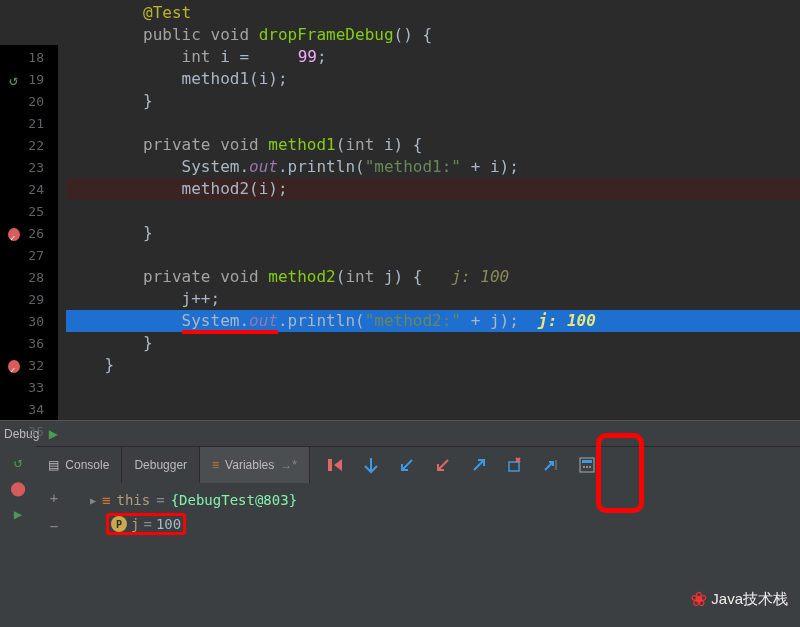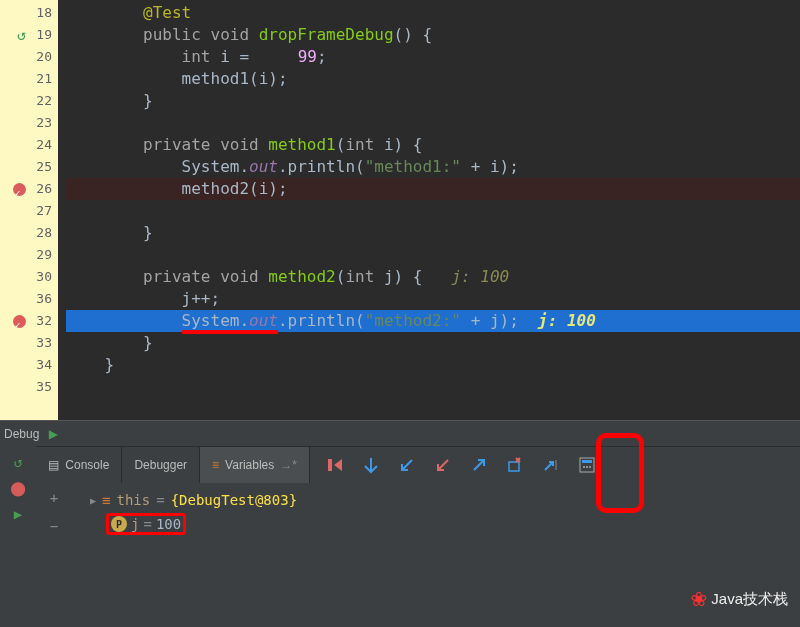--- a/index.html
+++ b/index.html
@@ -12,26 +12,27 @@
     height: 627px;
     overflow: hidden;
     position: relative;
   }
   .editor {
     display: flex;
     height: 420px;
     background: #2b2b2b;
   }
   .gutter {
-    background: #fef9c3;
+    background: #000000;
     color: #606366;
     text-align: right;
-    padding: 2px 0;
+    padding: 2px 8px;
     user-select: none;
     width: 58px;
+    margin-top: 45px;
   }
   .gutter-row {
     height: 22px;
     line-height: 22px;
     display: flex;
     align-items: center;
     justify-content: flex-end;
     padding-right: 6px;
     gap: 4px;
     position: relative;
@@ -145,21 +146,21 @@
   }
   .var-row { height:24px; display:flex; align-items:center; gap:6px; padding-left:10px; }
   .chev { color:#888; font-size:10px;}
   .obj-icon{ color:#cc7832; font-size:14px;}
   .prim-icon{
     width:16px;height:16px;border-radius:50%;background:#c9a94e;color:#2b2b2b;
     display:flex;align-items:center;justify-content:center;font-size:10px;font-weight:bold;
   }
   .var-name{ color:#b09d79;}
   .var-eq{ color:#888;}
-  .var-val{ color:#fde047;}
+  .var-val{ color:#86efac;}
   .red-box-v{
     border:3px solid #ff0000; border-radius:3px; padding:0 2px; display:inline-flex; align-items:center; gap:4px;
   }
 
   .watermark{
     position:absolute; right:12px; bottom:16px; display:flex; align-items:center; gap:4px;
     color:#eee; font-family:"Segoe UI",sans-serif; font-size:15px;
   }
   .wm-icon{ color:#ff3030; font-size:20px;}
 </style>

